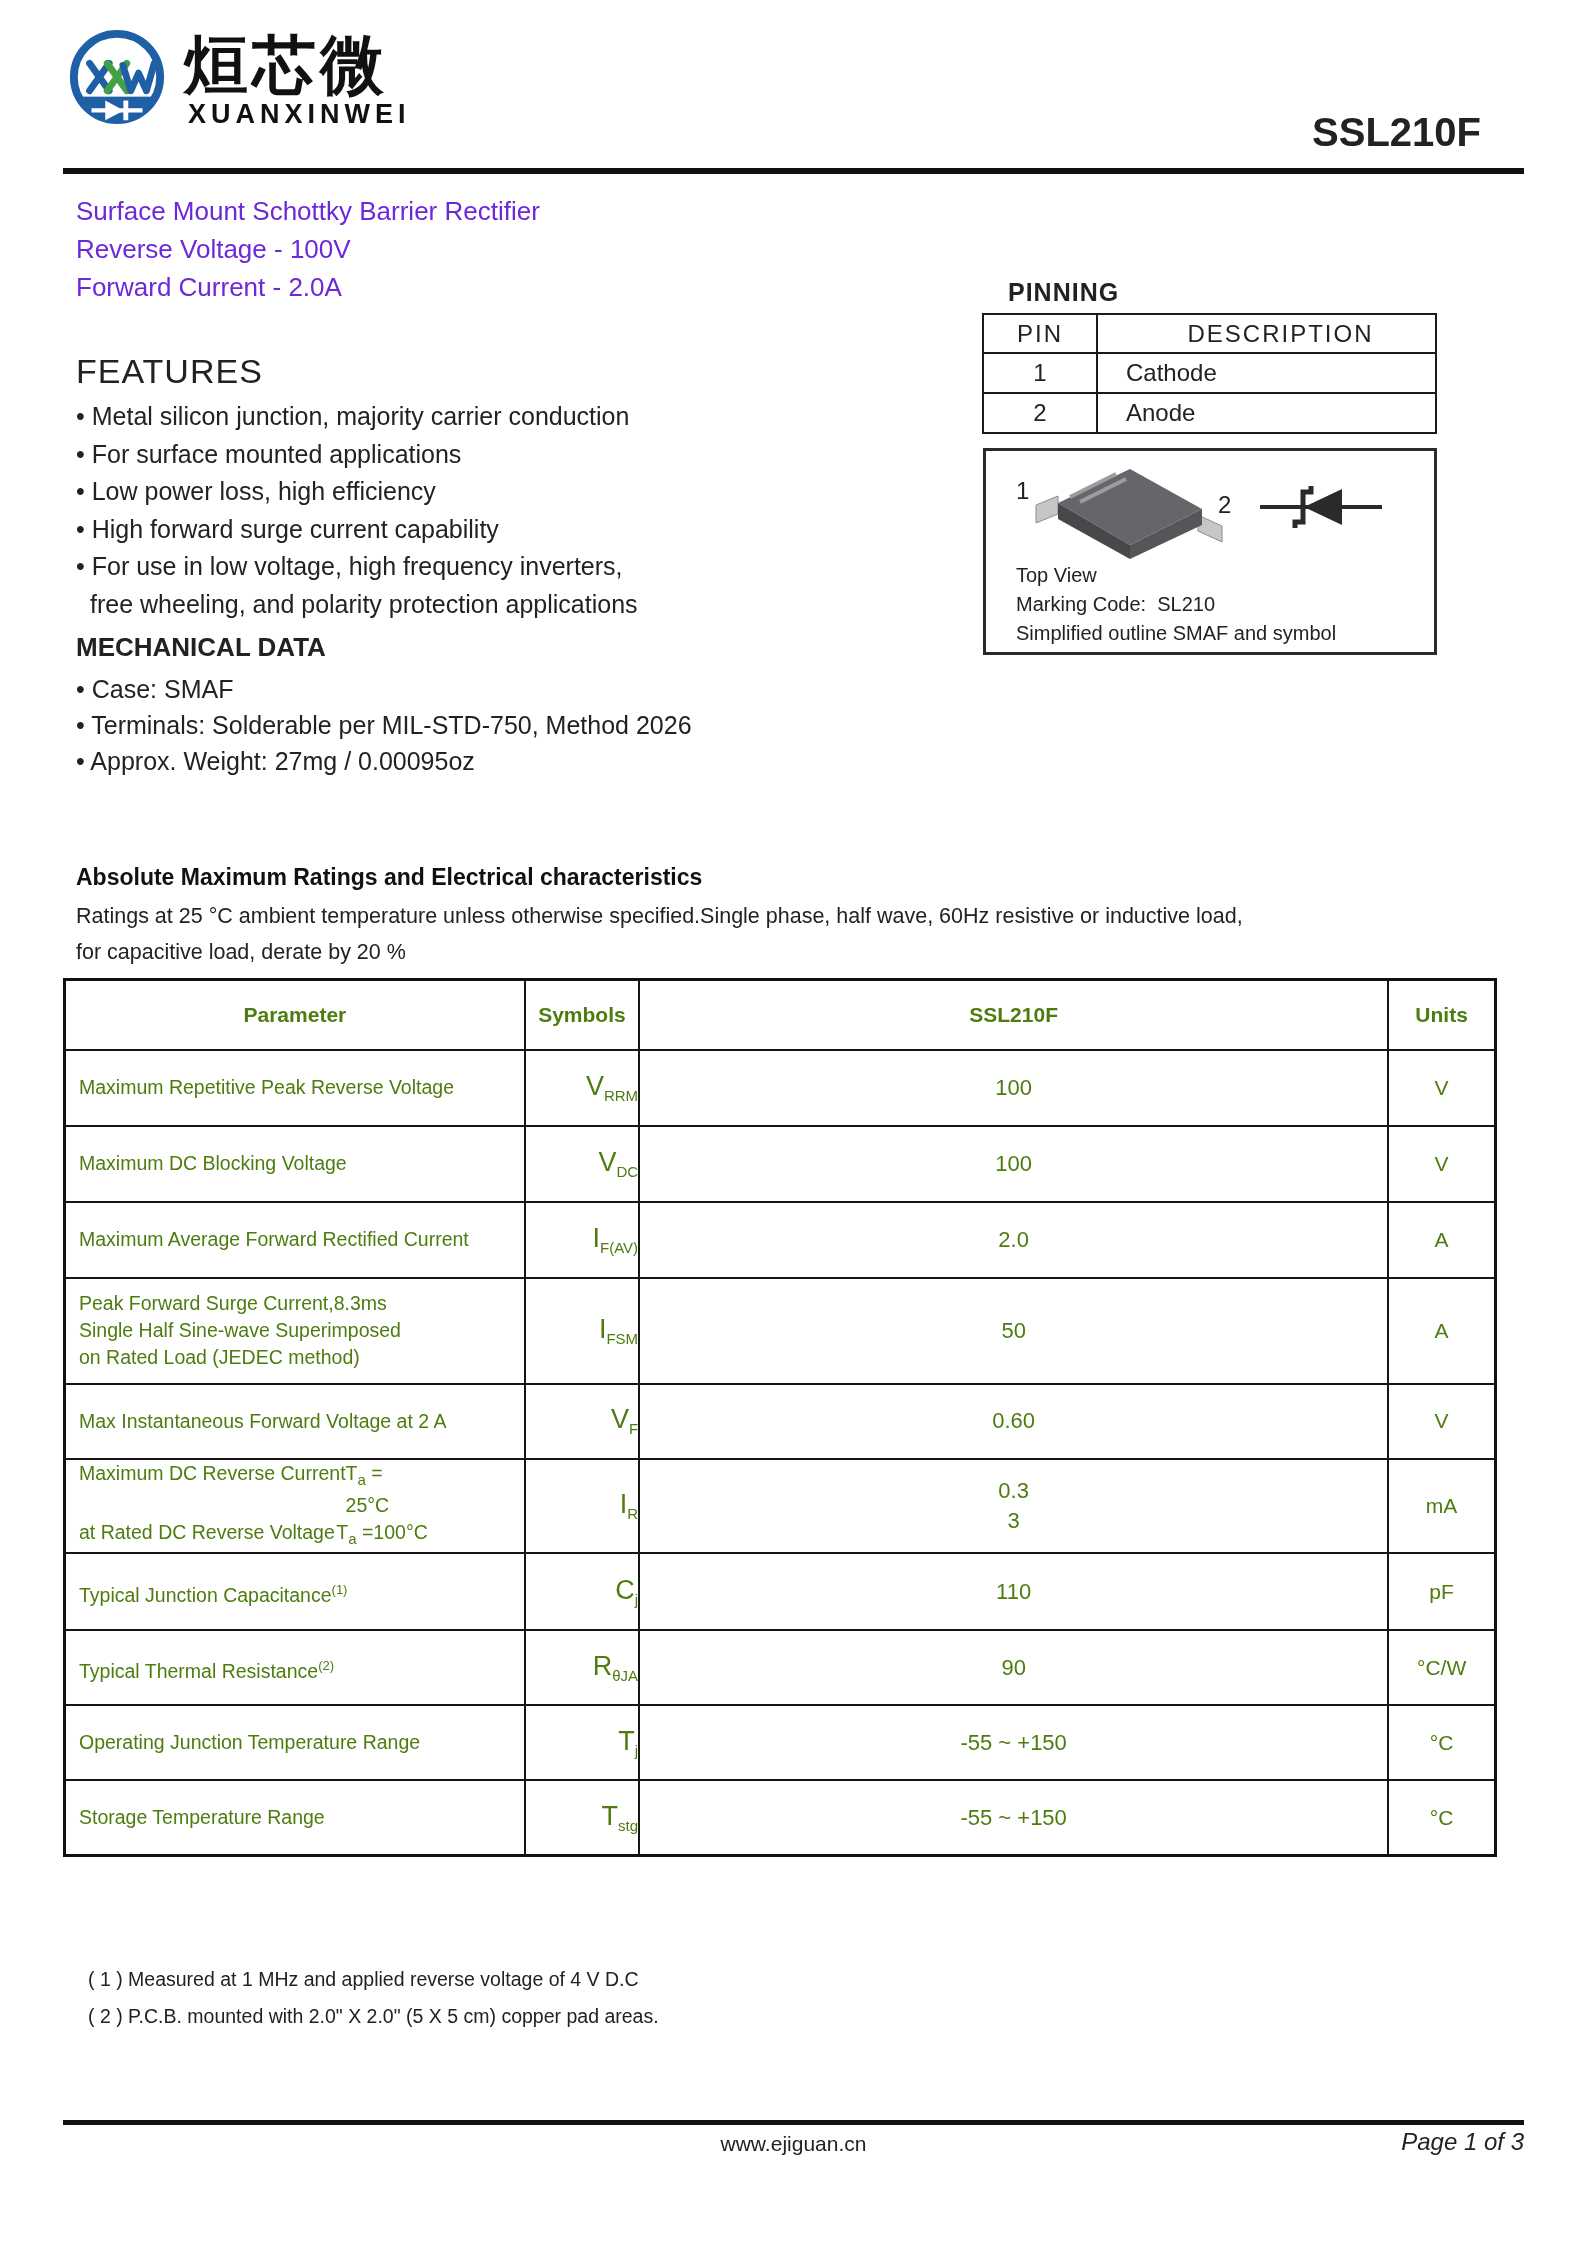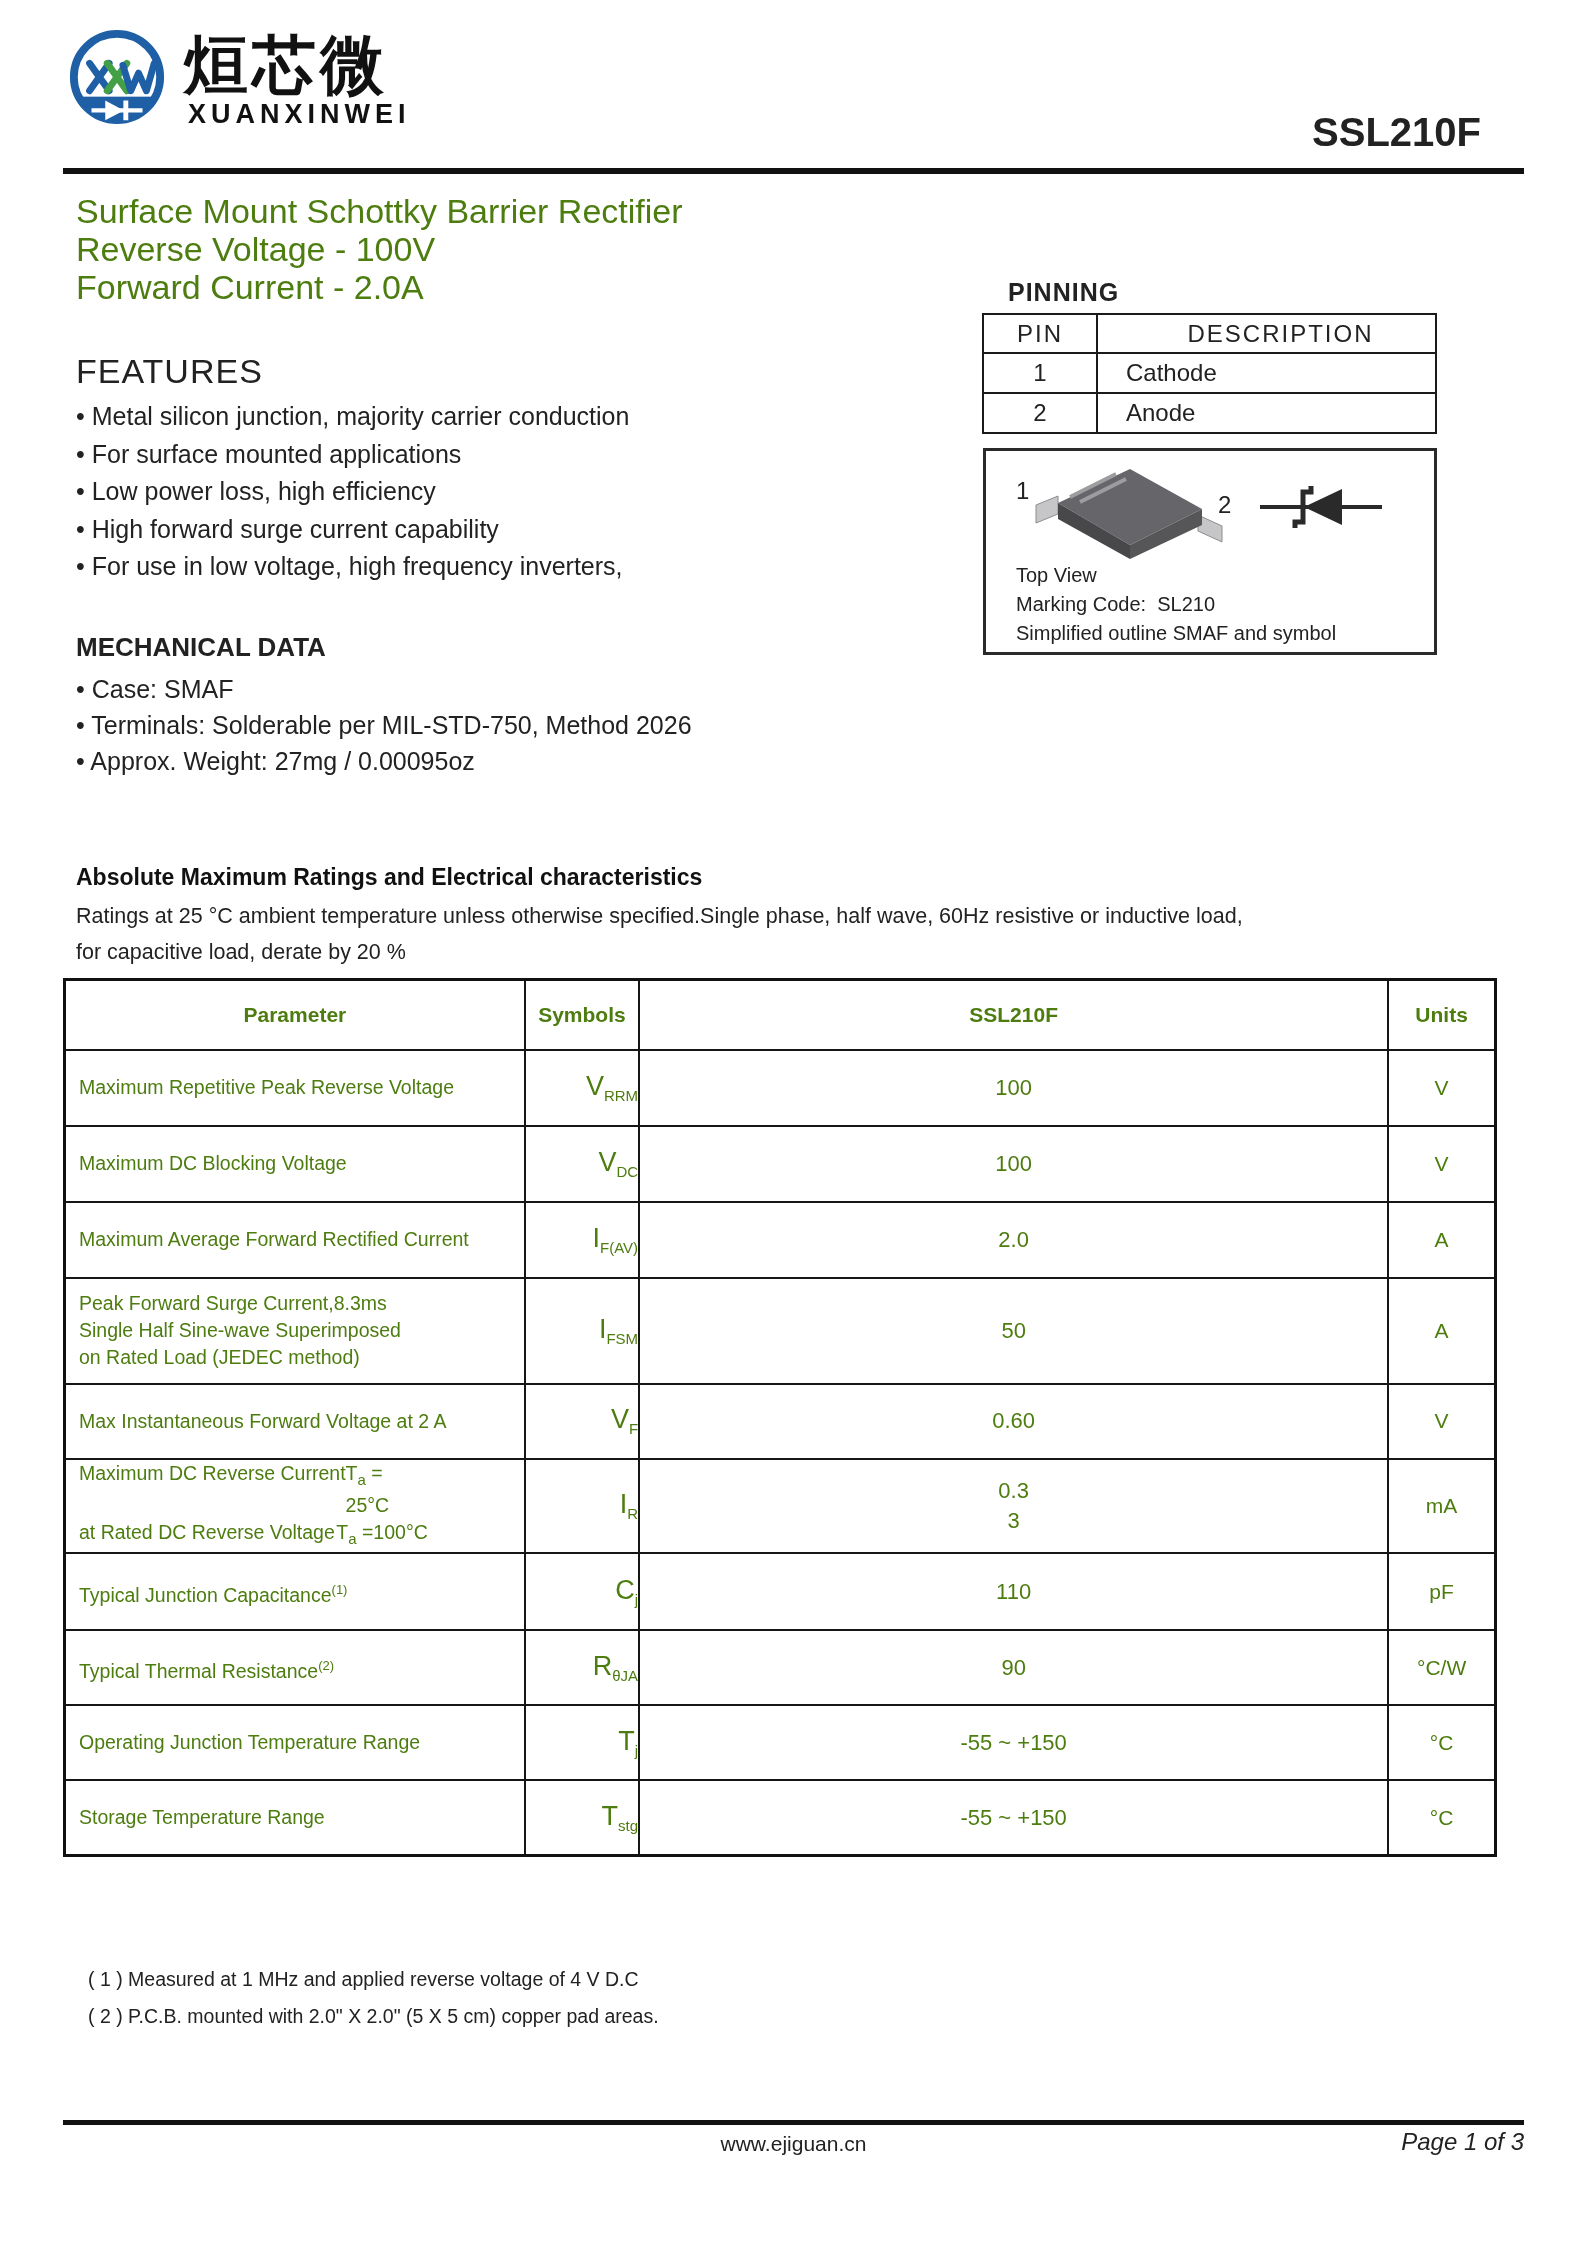--- a/index.html
+++ b/index.html
@@ -9,21 +9,21 @@
   }
   .abs{position:absolute;}
   .rule{background:#111;}
   
   .logo-icon{position:absolute;left:66px;top:26px;width:102px;height:106px;}
   .brand-cn{position:absolute;left:184px;top:22px;font-size:64px;font-weight:bold;letter-spacing:4px;color:#111;}
   .brand-en{position:absolute;left:188px;top:99px;font-size:27px;font-weight:bold;letter-spacing:5px;color:#111;}
   .part-number{position:absolute;left:1100px;top:110px;width:381px;text-align:right;font-size:40px;font-weight:bold;color:#222;}
   .top-rule{left:63px;top:168px;width:1461px;height:6px;}
   
-  .summary{left:76px;top:192px;font-size:34px;line-height:38px;color:#4d7c0f;}
+  .summary{left:76px;top:192px;font-size:26px;line-height:38px;color:#6d28d9;}
   
   .pinning-title{left:1008px;top:278px;font-size:25px;font-weight:bold;letter-spacing:1px;color:#222;}
   .pinning-table{position:absolute;left:982px;top:313px;width:455px;border-collapse:collapse;table-layout:fixed;}
   .pinning-table th,.pinning-table td{border:2px solid #1a1a1a;font-size:24px;color:#222;padding:0;}
   .pinning-table th{height:37px;font-weight:normal;letter-spacing:2px;text-align:center;}
   .pinning-table td{height:38px;}
   .pinning-table td.pin-no{text-align:center;}
   .pinning-table td.pin-desc,.pinning-table th.desc{padding-left:28px;text-align:left;}
   .pinning-table th.desc{text-align:center;}
   
@@ -119,20 +119,21 @@
   </table>
 
   <div class="abs features">
     <div class="sec-title">FEATURES</div>
     <div id="features-list">
         <div class="feat-line first">Metal silicon junction, majority carrier conduction</div>
         <div class="feat-line first">For surface mounted applications</div>
         <div class="feat-line first">Low power loss, high efficiency</div>
         <div class="feat-line first">High forward surge current capability</div>
         <div class="feat-line first">For use in low voltage, high frequency inverters,</div>
+        <div class="feat-line cont">free wheeling, and polarity protection applications</div>
       </div>
   </div>
 
   <div class="abs package-box">
     <svg style="position:absolute;left:38px;top:8px;width:212px;height:112px;" viewBox="0 0 212 112">
       <polygon points="12,46 34,37 34,55 12,64" fill="#c6c6c8" stroke="#8e8e90" stroke-width="1"></polygon>
       <polygon points="174,56 198,67 198,83 174,72" fill="#c6c6c8" stroke="#8e8e90" stroke-width="1"></polygon>
       <polygon points="34,44 106,10 178,50 106,86" fill="#66666a"></polygon>
       <polygon points="34,44 34,60 106,100 106,86" fill="#48484b"></polygon>
       <polygon points="178,50 178,66 106,100 106,86" fill="#565659"></polygon>

